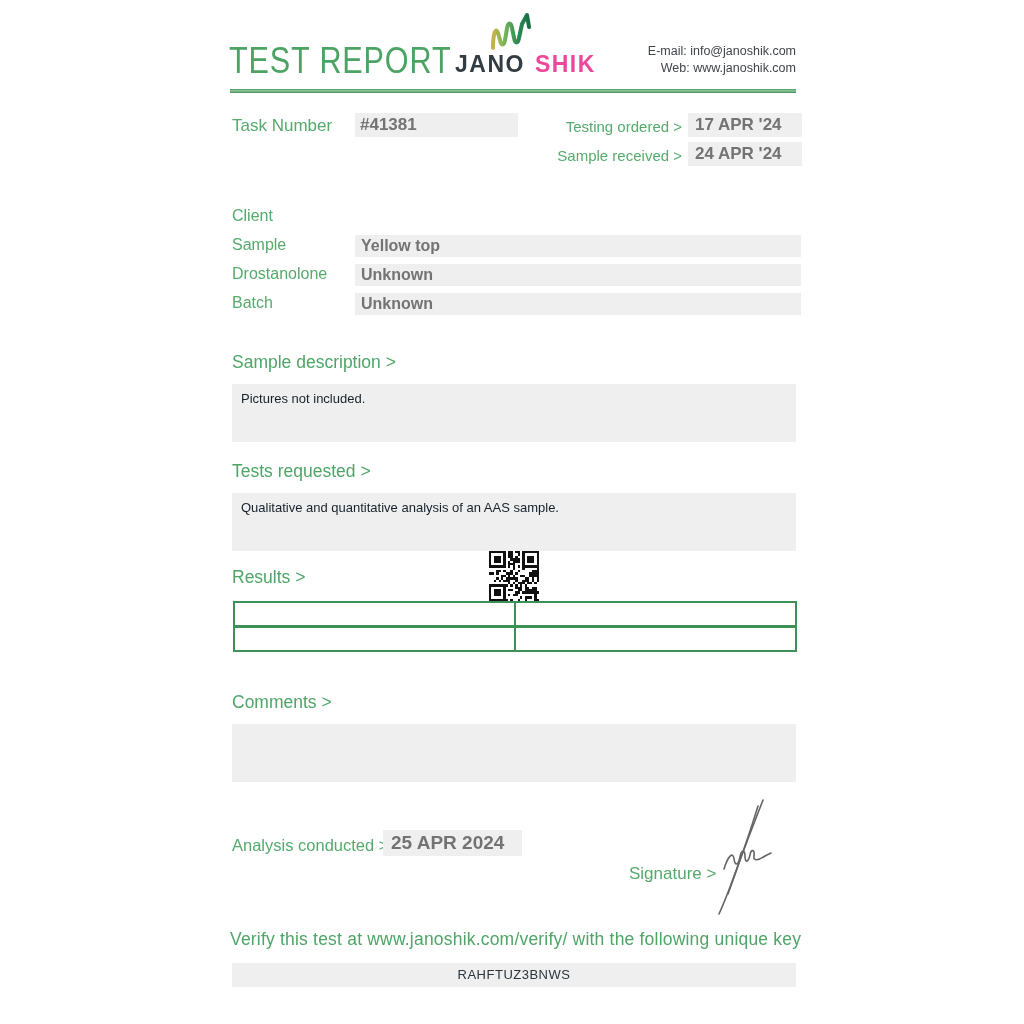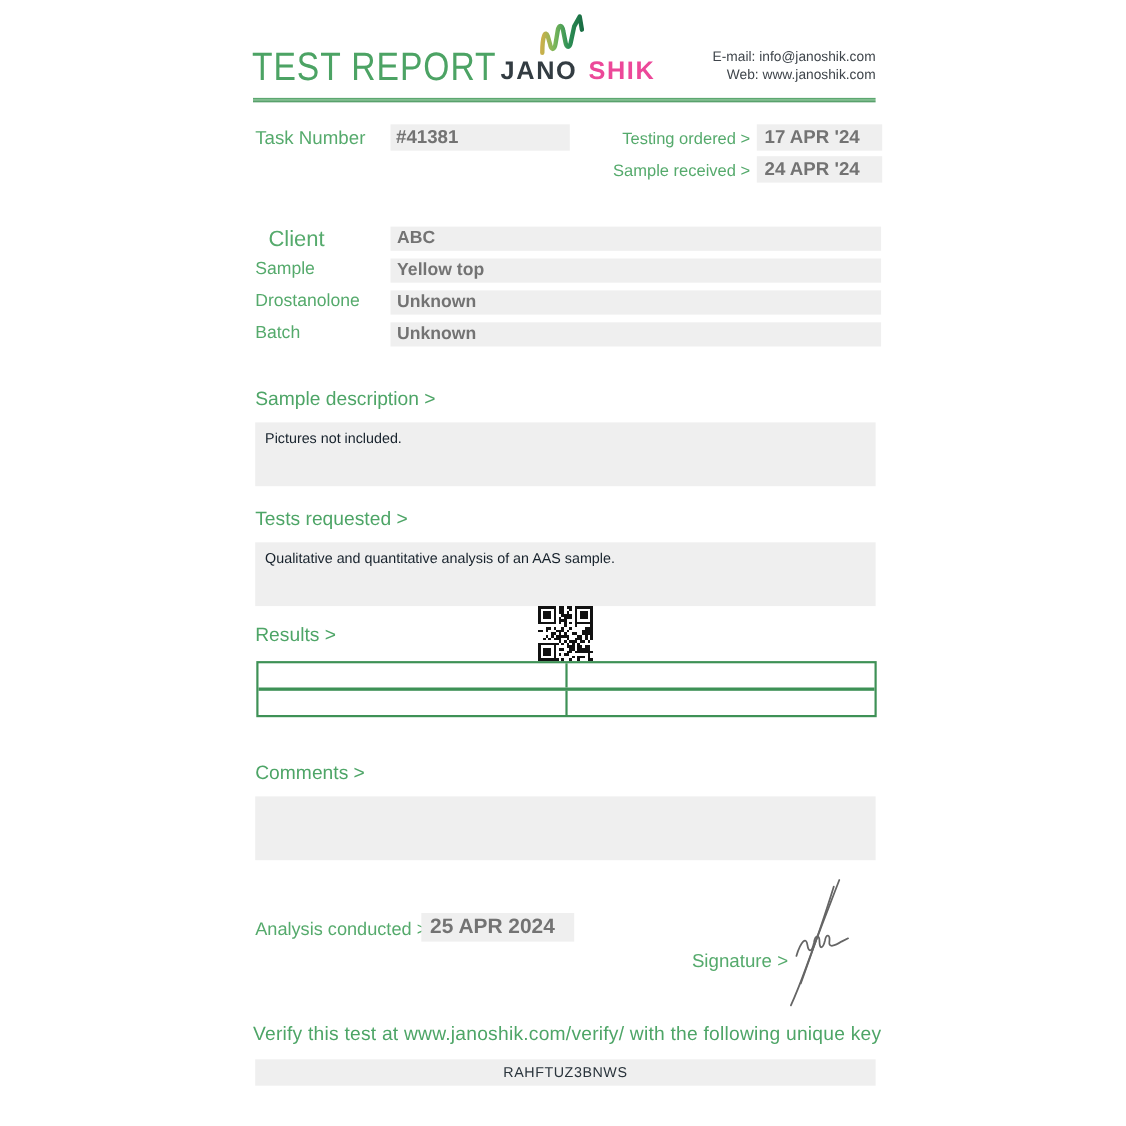--- a/index.html
+++ b/index.html
@@ -89,22 +89,21 @@
 
   <div class="abs glabel" style="left:232px;top:116px;">Task Number</div>
   <div class="abs field val task-num-box">#41381</div>
 
   <div class="abs glabel-sm" style="left:540px;top:118px;width:142px;text-align:right;">Testing ordered &gt;</div>
   <div class="abs field val date-box" style="left:688px;top:113px;">17 APR '24</div>
 
   <div class="abs glabel-sm" style="left:540px;top:147px;width:142px;text-align:right;">Sample received &gt;</div>
   <div class="abs field val date-box" style="left:688px;top:142px;">24 APR '24</div>
 
-  <div class="abs glabel" style="left:244px;top:207px;font-size:20px;">Client</div>
-  <div class="abs field val info-box" style="top:206px;">ABC</div>
+  <div class="abs glabel" style="left:232px;top:207px;font-size:16px;">Client</div>
 
   <div class="abs glabel" style="left:232px;top:236px;font-size:16px;">Sample</div>
   <div class="abs field val info-box" style="top:235px;">Yellow top</div>
 
   <div class="abs glabel" style="left:232px;top:265px;font-size:16px;">Drostanolone</div>
   <div class="abs field val info-box" style="top:264px;">Unknown</div>
 
   <div class="abs glabel" style="left:232px;top:294px;font-size:16px;">Batch</div>
   <div class="abs field val info-box" style="top:293px;">Unknown</div>
 

